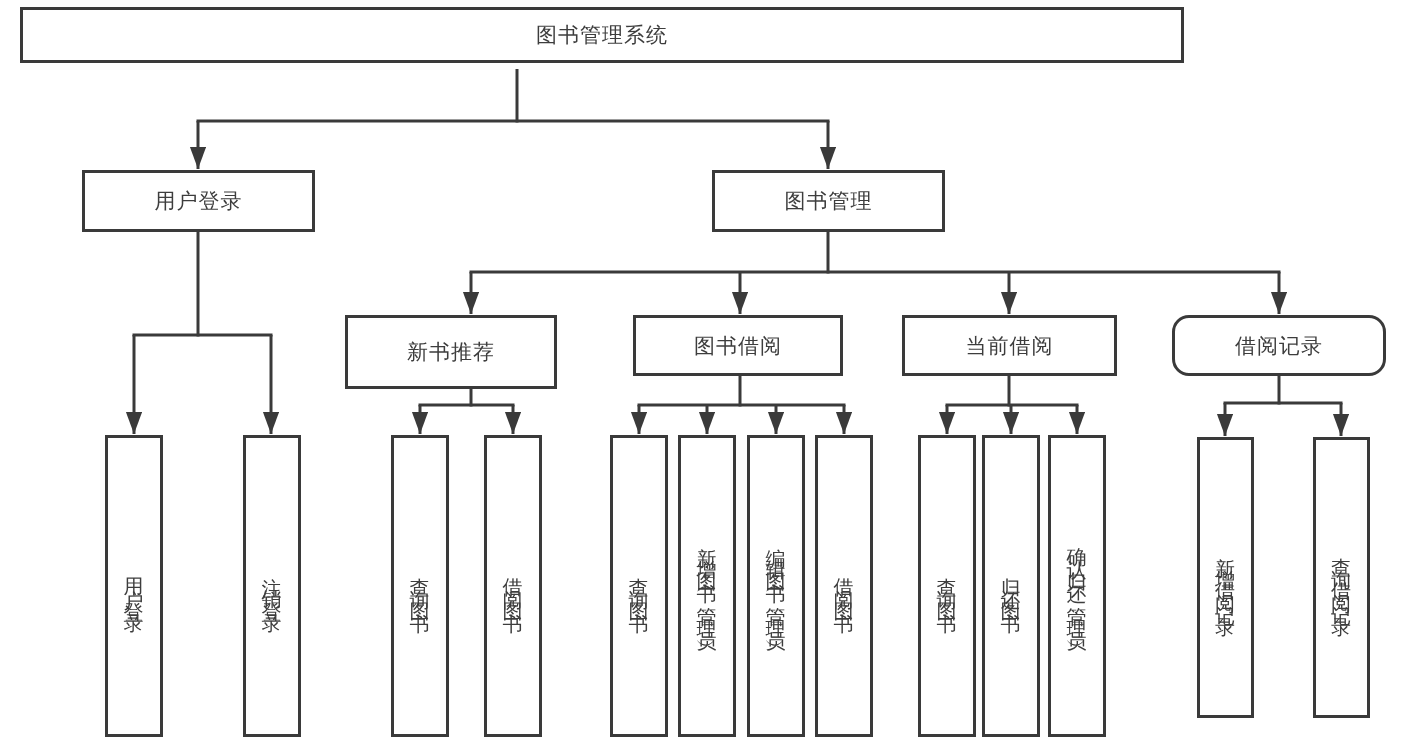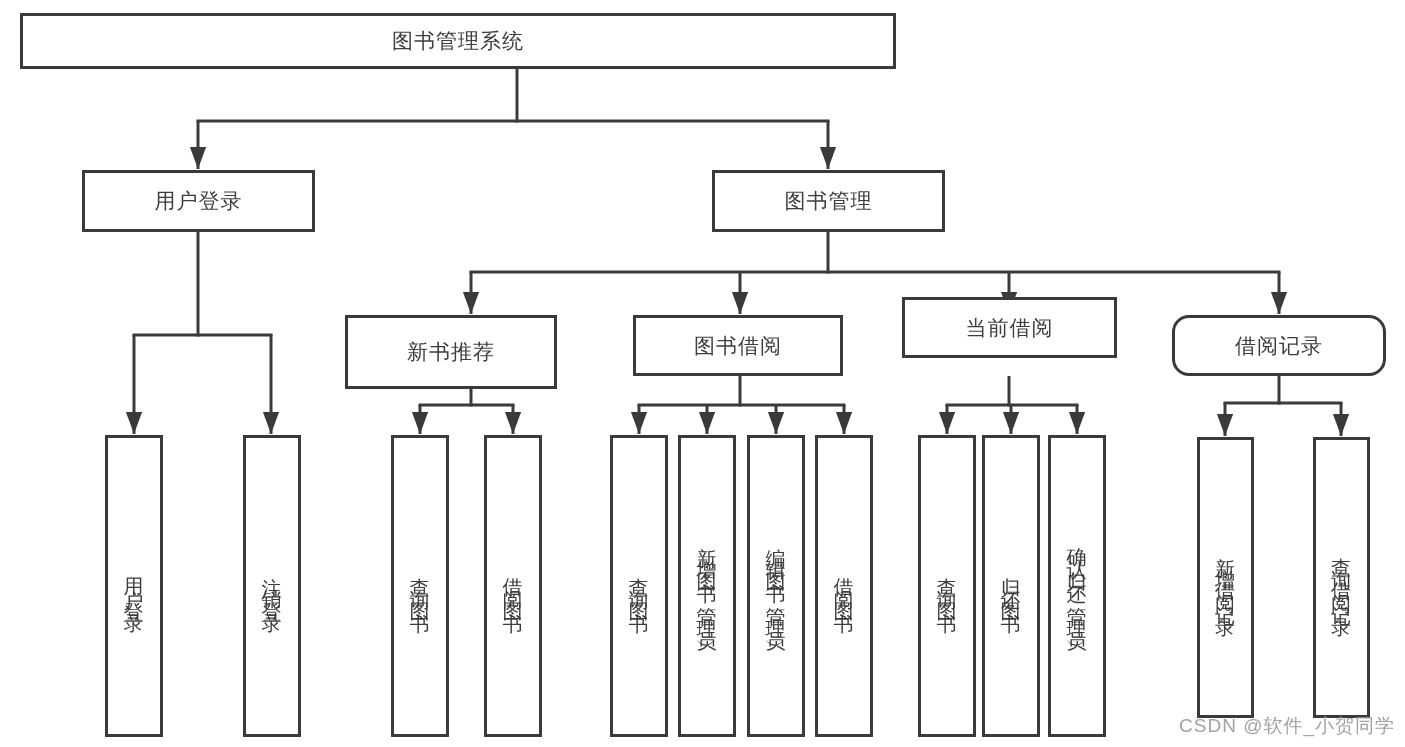--- a/index.html
+++ b/index.html
@@ -104,43 +104,42 @@
       <line x1="1011" y1="405" x2="1011" y2="434" marker-end="url(#arrow)"></line>
       <line x1="1077" y1="405" x2="1077" y2="434" marker-end="url(#arrow)"></line>
 
       <line x1="1279" y1="376" x2="1279" y2="404.5"></line>
       <line x1="1223.5" y1="403" x2="1342.5" y2="403"></line>
       <line x1="1225" y1="403" x2="1225" y2="436" marker-end="url(#arrow)"></line>
       <line x1="1341" y1="403" x2="1341" y2="436" marker-end="url(#arrow)"></line>
     </g>
   </svg>
 
-  <div class="node hbox" style="left:20px; top:13px; width:876px; height:56px;">图书管理系统</div>
+  <div class="node hbox" style="left:20px; top:7px; width:1164px; height:56px;">图书管理系统</div>
 
   <div class="node hbox" style="left:82px; top:170px; width:233px; height:62px;">用户登录</div>
   <div class="node hbox" style="left:712px; top:170px; width:233px; height:62px;font-family:Liberation Serif, serif;">图书管理</div>
 
   <div class="node hbox" style="left:345px; top:315px; width:212px; height:74px;">新书推荐</div>
   <div class="node hbox" style="left:633px; top:315px; width:210px; height:61px;">图书借阅</div>
-  <div class="node hbox" style="left:902px; top:297px; width:215px; height:61px;">当前借阅</div>
+  <div class="node hbox" style="left:902px; top:315px; width:215px; height:61px;">当前借阅</div>
   <div class="node hbox" style="left:1172px; top:315px; width:214px; height:61px;border-radius:17px;">借阅记录</div>
 
   <div class="node vbox" style="left:105px; top:435px; width:58px; height:302px;">用户登录</div>
   <div class="node vbox" style="left:243px; top:435px; width:58px; height:302px;">注销登录</div>
 
   <div class="node vbox" style="left:391px; top:435px; width:58px; height:302px;">查询图书</div>
   <div class="node vbox" style="left:484px; top:435px; width:58px; height:302px;">借阅图书</div>
 
   <div class="node vbox" style="left:610px; top:435px; width:58px; height:302px;">查询图书</div>
   <div class="node vbox" style="left:678px; top:435px; width:58px; height:302px;">新增图书（管理员）</div>
   <div class="node vbox" style="left:747px; top:435px; width:58px; height:302px;">编辑图书（管理员）</div>
   <div class="node vbox" style="left:815px; top:435px; width:58px; height:302px;">借阅图书</div>
 
   <div class="node vbox" style="left:918px; top:435px; width:58px; height:302px;">查询图书</div>
   <div class="node vbox" style="left:982px; top:435px; width:58px; height:302px;">归还图书</div>
   <div class="node vbox" style="left:1048px; top:435px; width:58px; height:302px;">确认归还（管理员）</div>
 
   <div class="node vbox" style="left:1197px; top:437px; width:57px; height:281px;">新增借阅记录</div>
   <div class="node vbox" style="left:1313px; top:437px; width:57px; height:281px;">查询借阅记录</div>
 
-  <div class="watermark">CSDN @软件_小贺同学</div>
 
 </div>
 
 </body></html>

